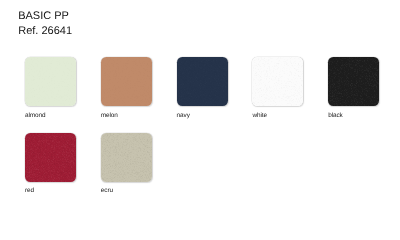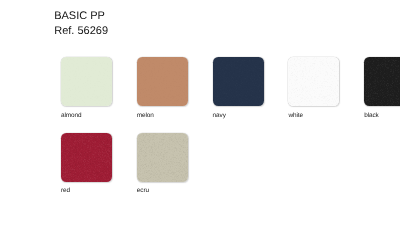--- a/index.html
+++ b/index.html
@@ -5,21 +5,21 @@
   html, body { margin:0; padding:0; }
   body {
     width:400px; height:203px;
     background:#ffffff;
     font-family:"Liberation Sans", sans-serif;
     overflow:hidden;
     position:relative;
     -webkit-font-smoothing:antialiased;
     text-rendering:geometricPrecision;
   }
-  #page { position:absolute; left:0; top:0; width:348px; height:203px; background:#ffffff;margin-left:36px; }
+  #page { position:absolute; left:0; top:0; width:348px; height:203px; background:#ffffff; }
 
   .title-block { position:absolute; left:18.2px; top:9.2px; }
   .title, .subtitle {
     opacity:0.999;
     font-size:11px; color:#151515; line-height:14.7px; white-space:nowrap;
   }
 
   .grid { position:absolute; left:0; top:0; width:400px; height:203px; }
   .cell { position:absolute; }
 
@@ -56,21 +56,21 @@
   </filter>
   <filter id="nB" color-interpolation-filters="sRGB">
     <feTurbulence type="fractalNoise" baseFrequency="2.6" numOctaves="2" seed="5" stitchTiles="stitch" result="t"></feTurbulence>
     <feColorMatrix in="t" type="matrix" values="0 0 0 0 0  0 0 0 0 0  0 0 0 0 0  -1.6 0 0 0 0.8"></feColorMatrix>
   </filter>
 </svg>
 
 <div id="page" style="background: rgb(255, 255, 255);">
   <div class="title-block">
     <div class="title">BASIC PP</div>
-    <div class="subtitle">Ref. 56269</div>
+    <div class="subtitle">Ref. 26641</div>
   </div>
 
   <div class="grid" id="grid">
 
     <div class="cell" style="left: 25px; top: 57.4px; width: 51px;">
       <div class="shadow" style="width: 51px; height: 48.5px; border-radius: 5.2px;"></div>
       <div class="sw" style="width: 51px; height: 48.5px; background: rgb(225, 235, 213); border-radius: 5.2px;">
         <div class="tex texW" style="opacity: 0.02;"></div>
         <div class="tex texB" style="opacity: 0.02;"></div>
       </div>

